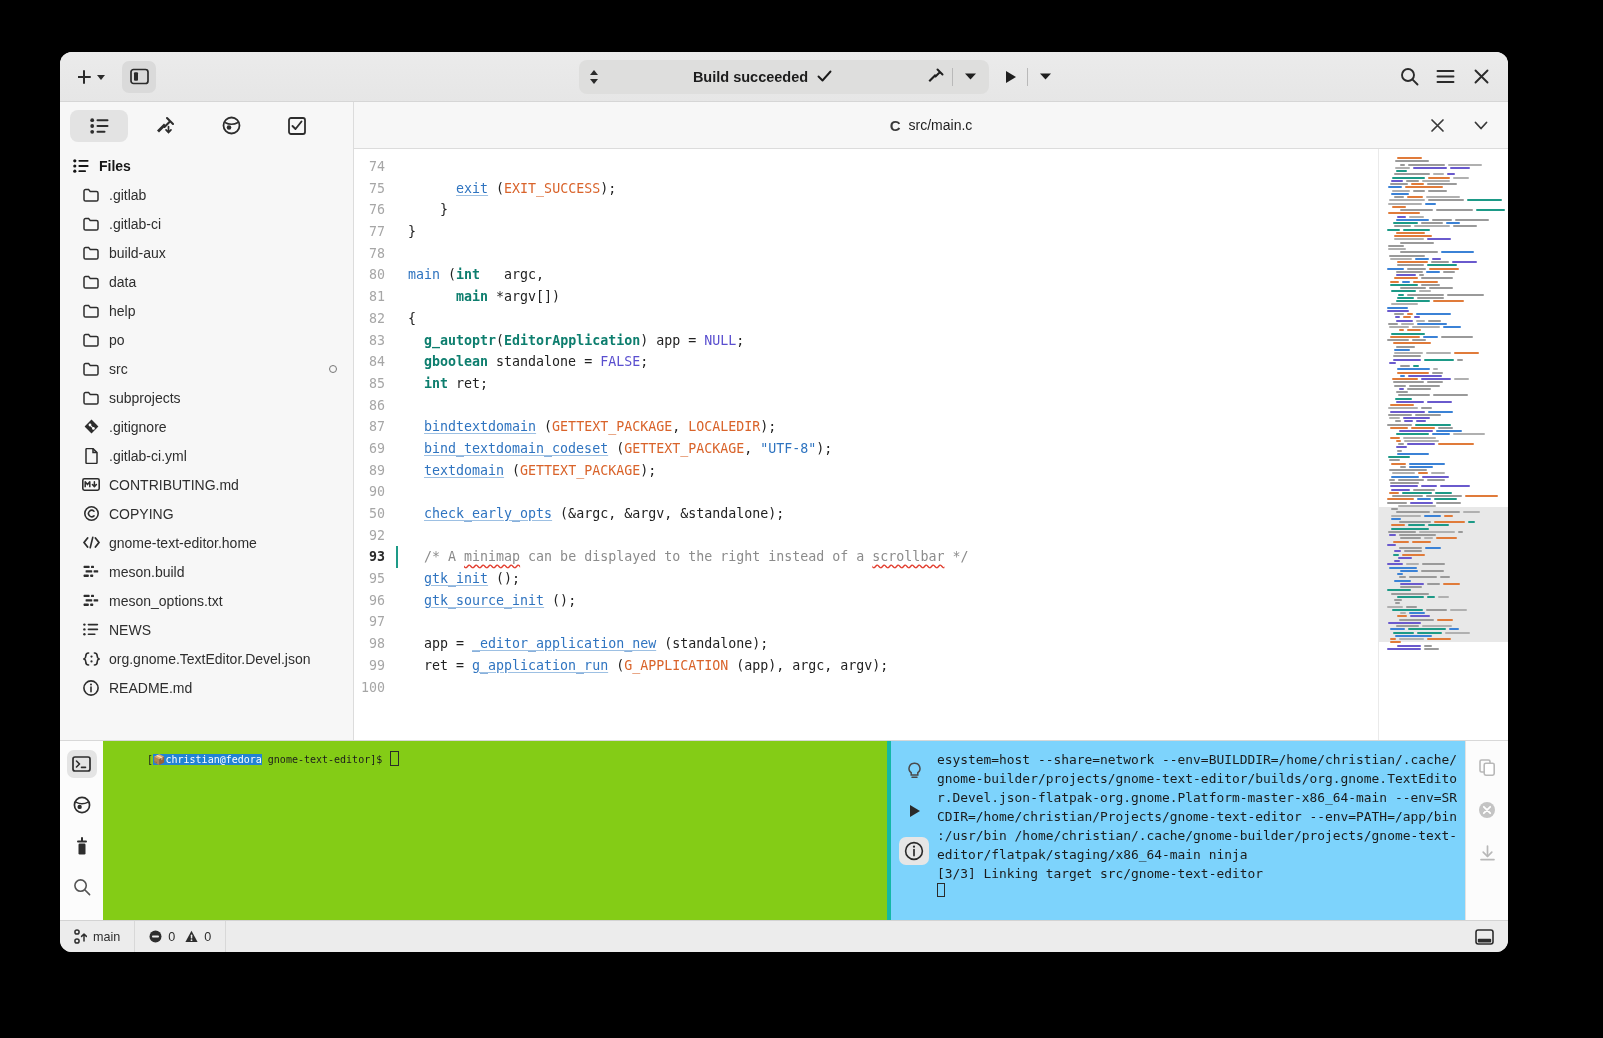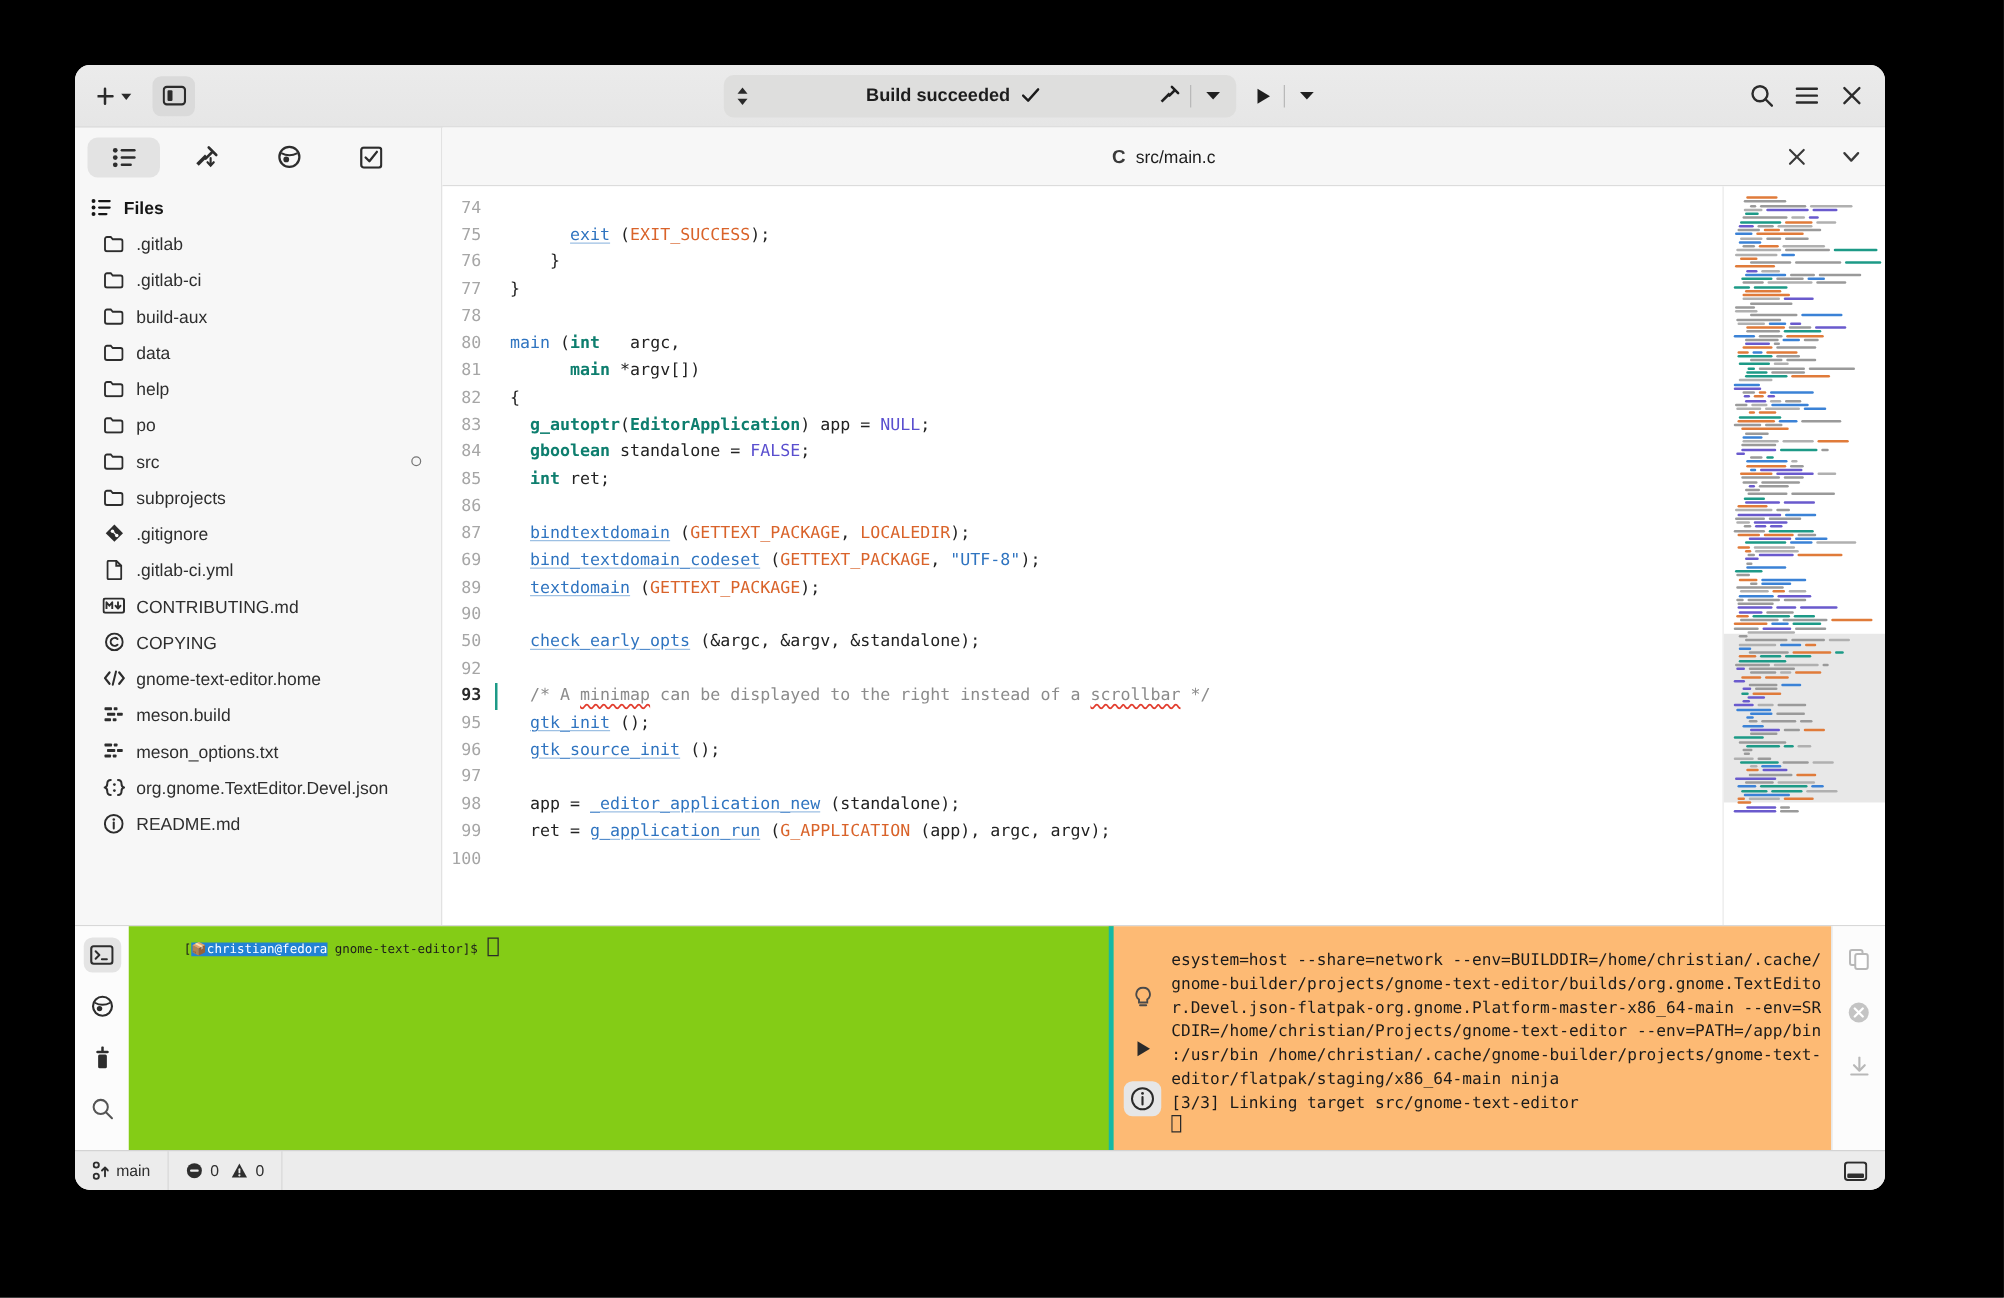--- a/index.html
+++ b/index.html
@@ -181,22 +181,21 @@
     padding: 9px 0 0 44px;
     color: #1c1c1c; white-space: pre; overflow: hidden;
     background: #84cc16; cursor: text;
   }
   .hl { background: #2282d4; color: #ffffff; }
   .caret-box { display: inline-block; width: 9px; height: 15px; border: 1.3px solid #2a2a2a; vertical-align: -3px; margin-left: 2px; }
 
   .buildlog {
     width: 574px; flex: 0 0 574px;
     display: flex; min-width: 0;
-    background: #fdba74;
-    align-items: center;
+    background: #7dd3fc;
   }
   .bl-rail {
     width: 46px; flex: 0 0 46px;
     display: flex; flex-direction: column; align-items: center;
     padding-top: 16px; gap: 12px;
   }
   .bl-btn { width: 30px; height: 28px; display:flex; align-items:center; justify-content:center; border-radius:7px; color:#4a4a4a; cursor:pointer; }
   .bl-btn.active { background: #e6e6e6; }
   .bl-text {
     flex: 1; min-width: 0;
@@ -491,20 +490,33 @@
                 <svg width="16" height="13" viewBox="0 0 16 13">
                   <rect x="0.6" y="0.8" width="6" height="2.3" rx=".6" fill="#2d2d2d"></rect>
                   <rect x="8" y="0.8" width="3" height="2.3" rx=".6" fill="#2d2d2d"></rect>
                   <rect x="2.6" y="5.2" width="6.6" height="2.3" rx=".6" fill="#2d2d2d"></rect>
                   <rect x="10.6" y="5.2" width="4.6" height="2.3" rx=".6" fill="#2d2d2d"></rect>
                   <rect x="0.6" y="9.6" width="5.2" height="2.3" rx=".6" fill="#2d2d2d"></rect>
                   <rect x="7.2" y="9.6" width="3" height="2.3" rx=".6" fill="#2d2d2d"></rect>
                 </svg>
               </span>
               <span>meson_options.txt</span>
+            </div>
+            <div class="sb-row indent">
+              <span class="sb-ico">
+                <svg width="16" height="13" viewBox="0 0 16 13">
+                  <circle cx="1.4" cy="1.6" r="1.2" fill="#2d2d2d"></circle>
+                  <rect x="4.6" y="0.8" width="10.6" height="1.6" rx=".8" fill="#2d2d2d"></rect>
+                  <circle cx="1.4" cy="6.4" r="1.2" fill="#2d2d2d"></circle>
+                  <rect x="4.6" y="5.6" width="10.6" height="1.6" rx=".8" fill="#2d2d2d"></rect>
+                  <circle cx="1.4" cy="11.2" r="1.2" fill="#2d2d2d"></circle>
+                  <rect x="4.6" y="10.4" width="8" height="1.6" rx=".8" fill="#2d2d2d"></rect>
+                </svg>
+              </span>
+              <span>NEWS</span>
             </div>
             <div class="sb-row indent">
               <span class="sb-ico">
                 <svg width="17" height="14" viewBox="0 0 17 14">
                   <path d="M5.6 1 Q2.8 1 2.8 4 Q2.8 6.4 1 7 Q2.8 7.6 2.8 10 Q2.8 13 5.6 13" fill="none" stroke="#2d2d2d" stroke-width="1.6" stroke-linecap="round"></path>
                   <path d="M11.4 1 Q14.2 1 14.2 4 Q14.2 6.4 16 7 Q14.2 7.6 14.2 10 Q14.2 13 11.4 13" fill="none" stroke="#2d2d2d" stroke-width="1.6" stroke-linecap="round"></path>
                   <circle cx="8.5" cy="4.6" r="1.1" fill="#2d2d2d"></circle>
                   <circle cx="8.5" cy="9.4" r="1.1" fill="#2d2d2d"></circle>
                 </svg>
               </span>

